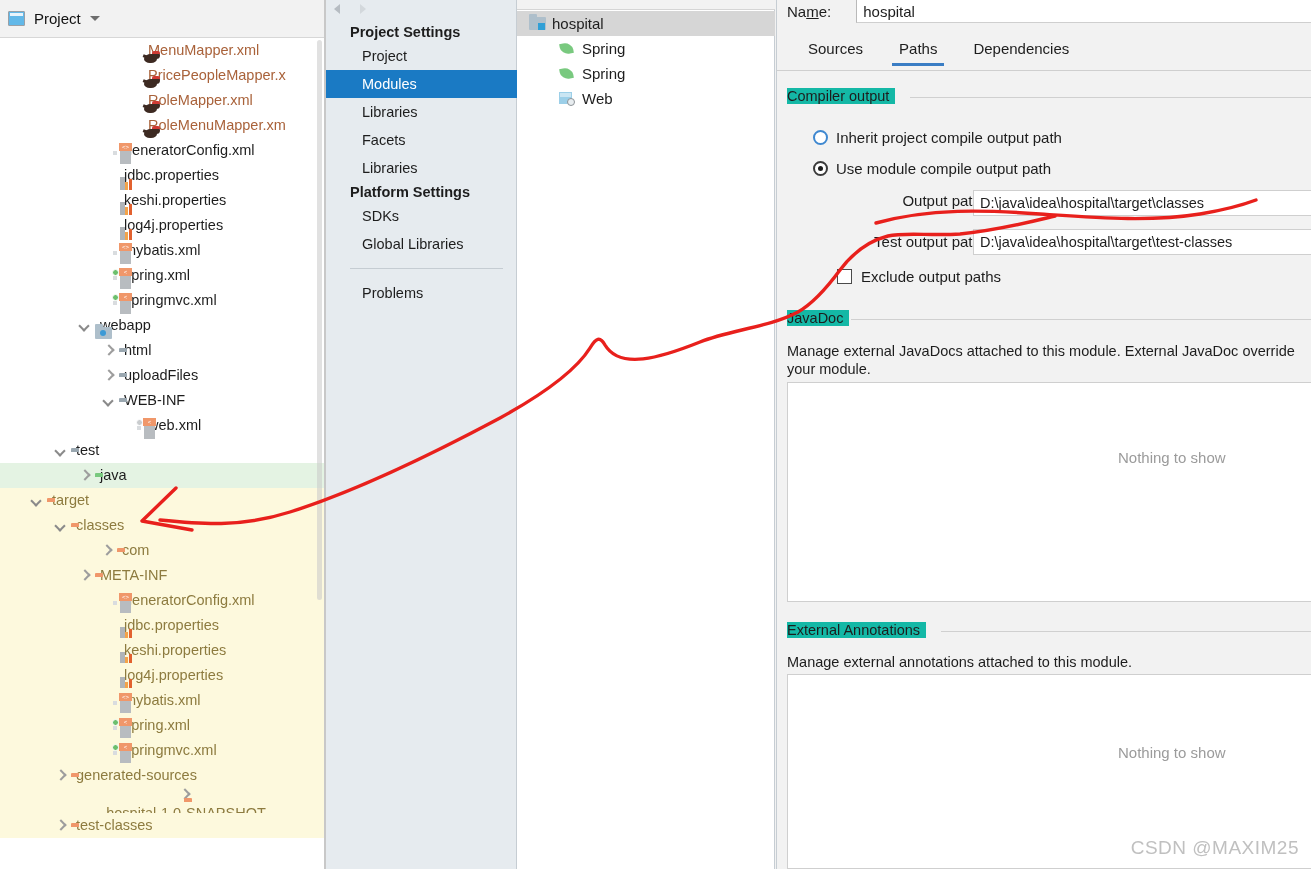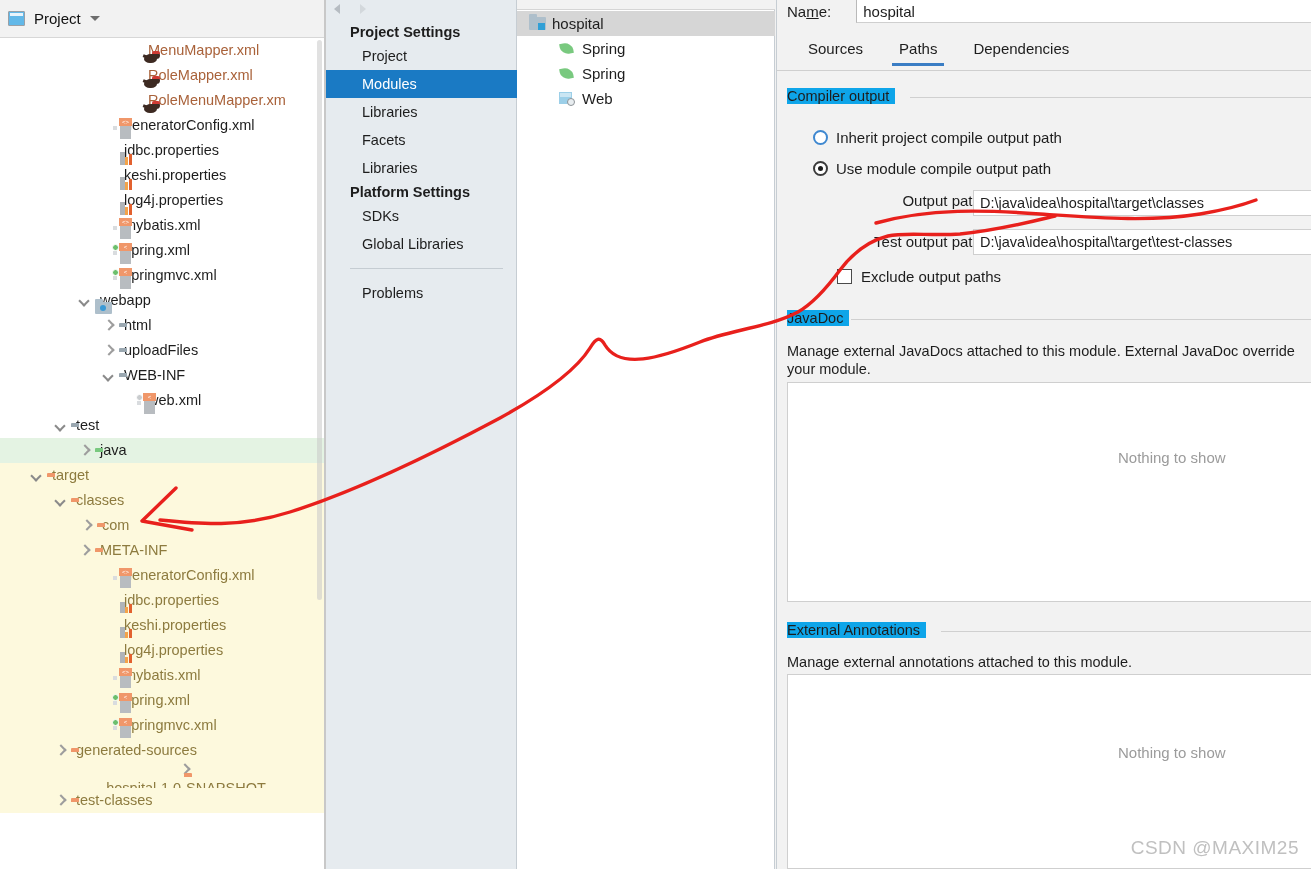--- a/index.html
+++ b/index.html
@@ -182,21 +182,21 @@
   }
   #tabs {
     position:absolute; left:0; top:35px; width:535px; height:36px;
     border-bottom:1px solid #cfcfcf; display:flex; align-items:center; padding-left:24px; gap:22px;
   }
   .tab { font-size:15px; padding:0 7px 9px 7px; color:#1d1d1d; position:relative; }
   .tab.active:after {
     content:""; position:absolute; left:0; right:0; bottom:0; height:3px; background:#3a7dc4;
   }
 
-  .group-title { position:absolute; font-size:14.5px; color:#1d1d1d; background:#0ea5e9; padding-right:6px; }
+  .group-title { position:absolute; font-size:14.5px; color:#1d1d1d; background:#14b8a6; padding-right:6px; }
   .group-line { position:absolute; height:1px; background:#d0d0d0; }
 
   .radio { width:15px;height:15px;border-radius:50%;border:2px solid #3f88d0;background:#fff;position:relative;flex:0 0 15px;}
   .radio.dark { border:2px solid #3b3b3b; }
   .radio.dark:after { content:""; position:absolute; left:3px; top:3px; width:5px;height:5px;border-radius:50%;background:#1d1d1d;}
   .chk { width:15px;height:15px;border:1px solid #4a4a4a;background:#fff;flex:0 0 15px;}
 
   .field {
     background:#ffffff; border:1px solid #cfcfcf; height:26px; line-height:24px;
     padding:0 6px; font-size:14.5px; color:#1d1d1d; overflow:hidden; white-space:nowrap;
@@ -225,20 +225,25 @@
     </div>
     <div id="tree-scroll">
         <div class="row" style="padding-left: 126px;">
           <span class="arrow"></span>
           <span class="ico"><span class="birdico"><span class="tail"></span><span class="body"></span><span class="head"></span><span class="hat"></span></span></span>
           <span class="lbl xmlname">MenuMapper.xml</span>
         </div>
         <div class="row" style="padding-left: 126px;">
           <span class="arrow"></span>
           <span class="ico"><span class="birdico"><span class="tail"></span><span class="body"></span><span class="head"></span><span class="hat"></span></span></span>
+          <span class="lbl xmlname">PricePeopleMapper.x</span>
+        </div>
+        <div class="row" style="padding-left: 126px;">
+          <span class="arrow"></span>
+          <span class="ico"><span class="birdico"><span class="tail"></span><span class="body"></span><span class="head"></span><span class="hat"></span></span></span>
           <span class="lbl xmlname">RoleMapper.xml</span>
         </div>
         <div class="row" style="padding-left: 126px;">
           <span class="arrow"></span>
           <span class="ico"><span class="birdico"><span class="tail"></span><span class="body"></span><span class="head"></span><span class="hat"></span></span></span>
           <span class="lbl xmlname">RoleMenuMapper.xm</span>
         </div>
         <div class="row" style="padding-left: 102px;">
           <span class="arrow"></span>
           <span class="ico"><span class="xmlico"><span class="pg"></span><span class="fold"></span><span class="tag">&lt;&gt;</span></span></span>
@@ -312,21 +317,21 @@
         <div class="row hl-yellow" style="padding-left: 30px;">
           <span class="arrow down"></span>
           <span class="ico"><span class="folder orange"></span></span>
           <span class="lbl orangetext">target</span>
         </div>
         <div class="row hl-yellow" style="padding-left: 54px;">
           <span class="arrow down"></span>
           <span class="ico"><span class="folder orange"></span></span>
           <span class="lbl orangetext">classes</span>
         </div>
-        <div class="row hl-yellow" style="padding-left: 80px;">
+        <div class="row hl-yellow" style="padding-left: 100px;">
           <span class="arrow right"></span>
           <span class="ico"><span class="folder orange"></span></span>
           <span class="lbl orangetext">com</span>
         </div>
         <div class="row hl-yellow" style="padding-left: 78px;">
           <span class="arrow right"></span>
           <span class="ico"><span class="folder orange"></span></span>
           <span class="lbl orangetext">META-INF</span>
         </div>
         <div class="row hl-yellow" style="padding-left: 102px;">

